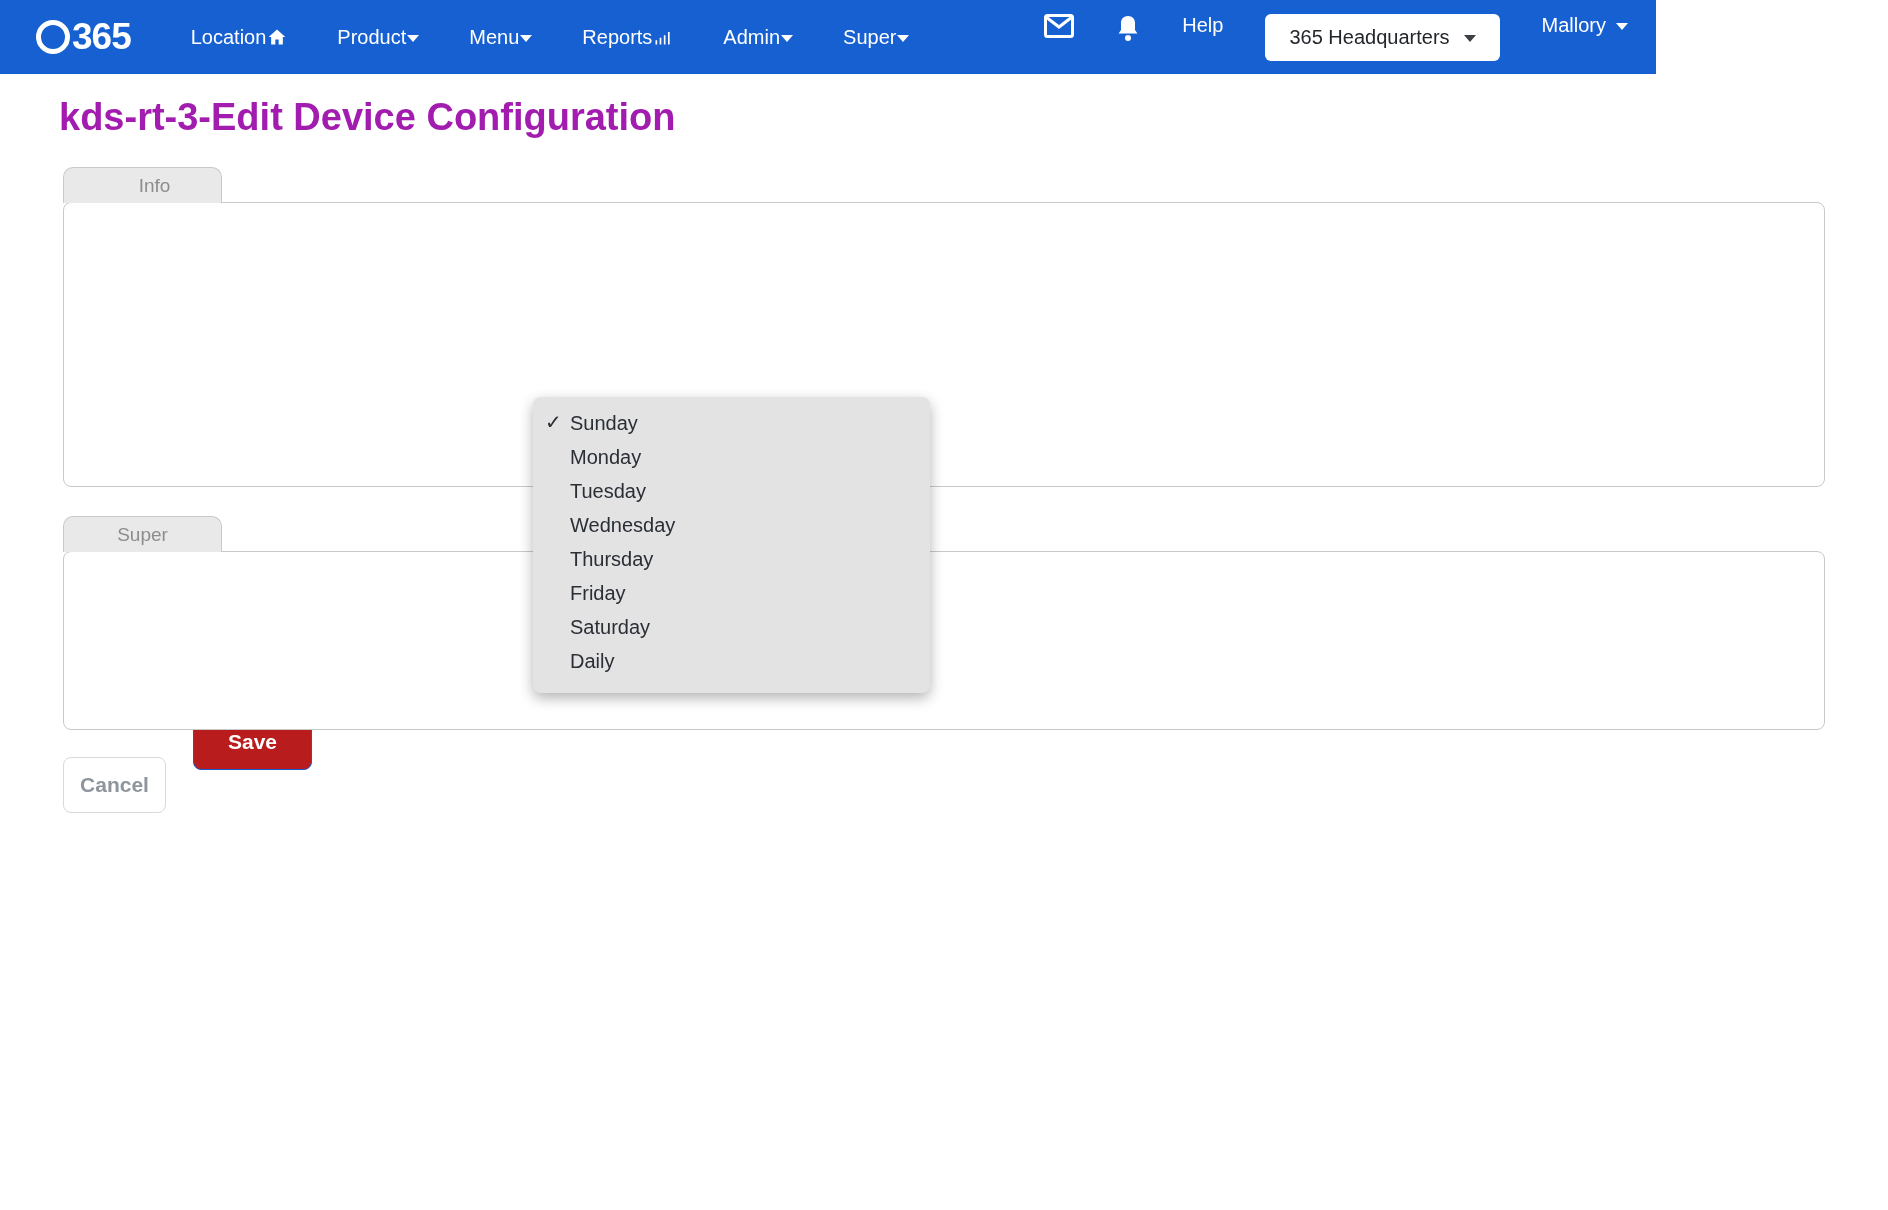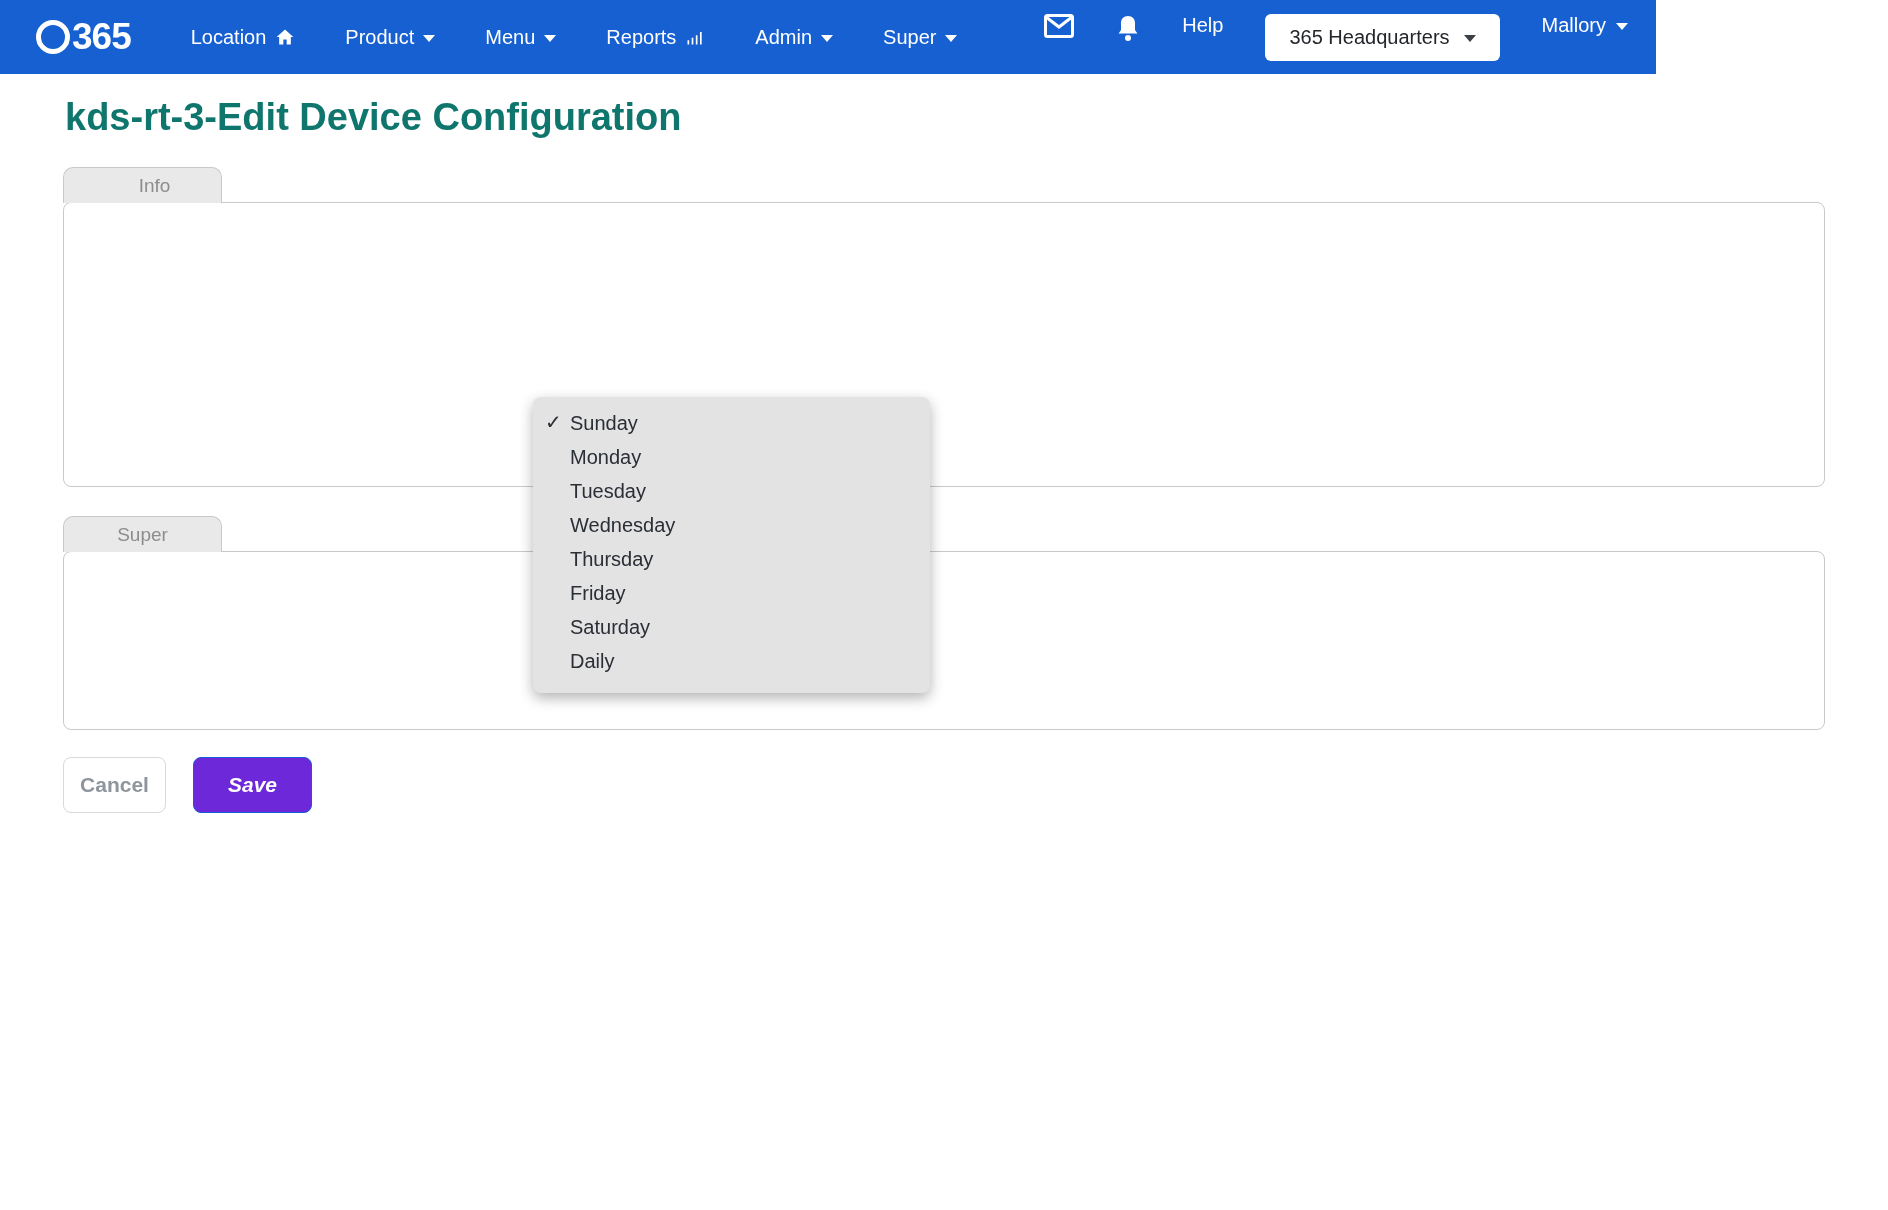--- a/index.html
+++ b/index.html
@@ -4,30 +4,30 @@
 <style>
   * { margin:0; padding:0; box-sizing:border-box; }
   html,body { width:1888px; height:1210px; background:#ffffff; font-family:"Liberation Sans", sans-serif; overflow:hidden; }
 
   
   .topnav { position:absolute; left:0; top:0; width:1656px; height:74px; background:#1660d2; display:flex; align-items:center; color:#fff; }
   .logo { display:flex; align-items:center; margin-left:36px; cursor:pointer; }
   .logo-ring { width:34px; height:34px; border:5px solid #fff; border-radius:50%; margin-right:2px; }
   .logo-text { font-size:37px; font-weight:bold; letter-spacing:-1px; }
   .nav-items { display:flex; align-items:center; margin-left:60px; gap:50px; }
-  .nav-item { display:flex; align-items:center; gap:9px; font-size:20px; color:#fff; cursor:pointer; }
+  .nav-item { display:flex; align-items:center; gap:1px; font-size:20px; color:#fff; cursor:pointer; }
   .caret-down { width:0; height:0; border-left:6px solid transparent; border-right:6px solid transparent; border-top:7px solid #fff; margin-top:2px; }
   .nav-right { margin-left:auto; display:flex; align-items:flex-start; gap:42px; margin-right:28px; }
   .hq-pill { background:#fff; color:#23262b; border-radius:6px; height:47px; display:flex; align-items:center; gap:14px; padding:0 24px; font-size:20px; cursor:pointer; }
   .hq-pill .caret-down { border-top-color:#3c4046; }
   .user-menu { display:flex; align-items:center; gap:10px; font-size:20px; cursor:pointer; }
   .icon-btn { display:flex; align-items:center; cursor:pointer; }
 
   
-  .page-title { position:absolute; left:65px; top:96px; font-size:38px; font-weight:bold; color:#0f766e; }
+  .page-title { position:absolute; left:59px; top:96px; font-size:38px; font-weight:bold; color:#a21caf; }
 
   .tab { position:absolute; width:159px; height:36px; background:#e9e9e9; border:1px solid #c9c9c9; border-bottom:none; border-radius:10px 10px 0 0; display:flex; align-items:center; justify-content:center; font-size:19px; color:#8d8d8d; z-index:2; }
   .panel { position:absolute; background:#fff; border:1px solid #c9c9c9; border-radius:8px; z-index:1; }
   #info-tab  { left:63px; top:167px;padding-left:24px; }
   #info-panel { left:63px; top:202px; width:1762px; height:285px; }
   #super-tab { left:63px; top:516px; }
   #super-panel { left:63px; top:551px; width:1762px; height:179px; }
 
   .field-label { position:absolute; font-size:19px; font-weight:bold; color:#23272e; }
   .static-value { position:absolute; font-size:19px; color:#30343b; }
@@ -41,21 +41,21 @@
   .link { position:absolute; font-size:19px; font-weight:bold; color:#1657d8; cursor:pointer; }
 
   
   .dropdown { position:absolute; left:533px; top:397px; width:397px; height:296px; background:#e3e3e3; border-radius:8px; box-shadow:0 5px 14px rgba(0,0,0,0.3); z-index:10; padding-top:9px; }
   .dropdown-item { height:34px; display:flex; align-items:center; font-size:20px; color:#2a2e35; cursor:pointer; padding-left:37px; position:relative; }
   .dropdown-item .check { position:absolute; left:12px; top:4px; font-size:20px; color:#2a2e35; }
 
   
   .btn { position:absolute; height:56px; border-radius:8px; display:flex; align-items:center; justify-content:center; font-size:21px; font-weight:bold; cursor:pointer; }
   #cancel-btn { left:63px; top:757px; width:103px; background:#fff; border:1px solid #d9d9d9; color:#8f959c; }
-  #save-btn { left:193px; top:757px; width:119px; background:#6d28d9; border:1px solid #155bd6; color:#fff;font-style:italic; }
+  #save-btn { left:193px; top:714px; width:119px; background:#b91c1c; border:1px solid #155bd6; color:#fff; }
 
   .clock-icon { margin-left:auto; }
 </style>
 </head>
 <body>
 
 <div class="topnav">
   <div class="logo">
     <span class="logo-ring"></span>
     <span class="logo-text">365</span>

